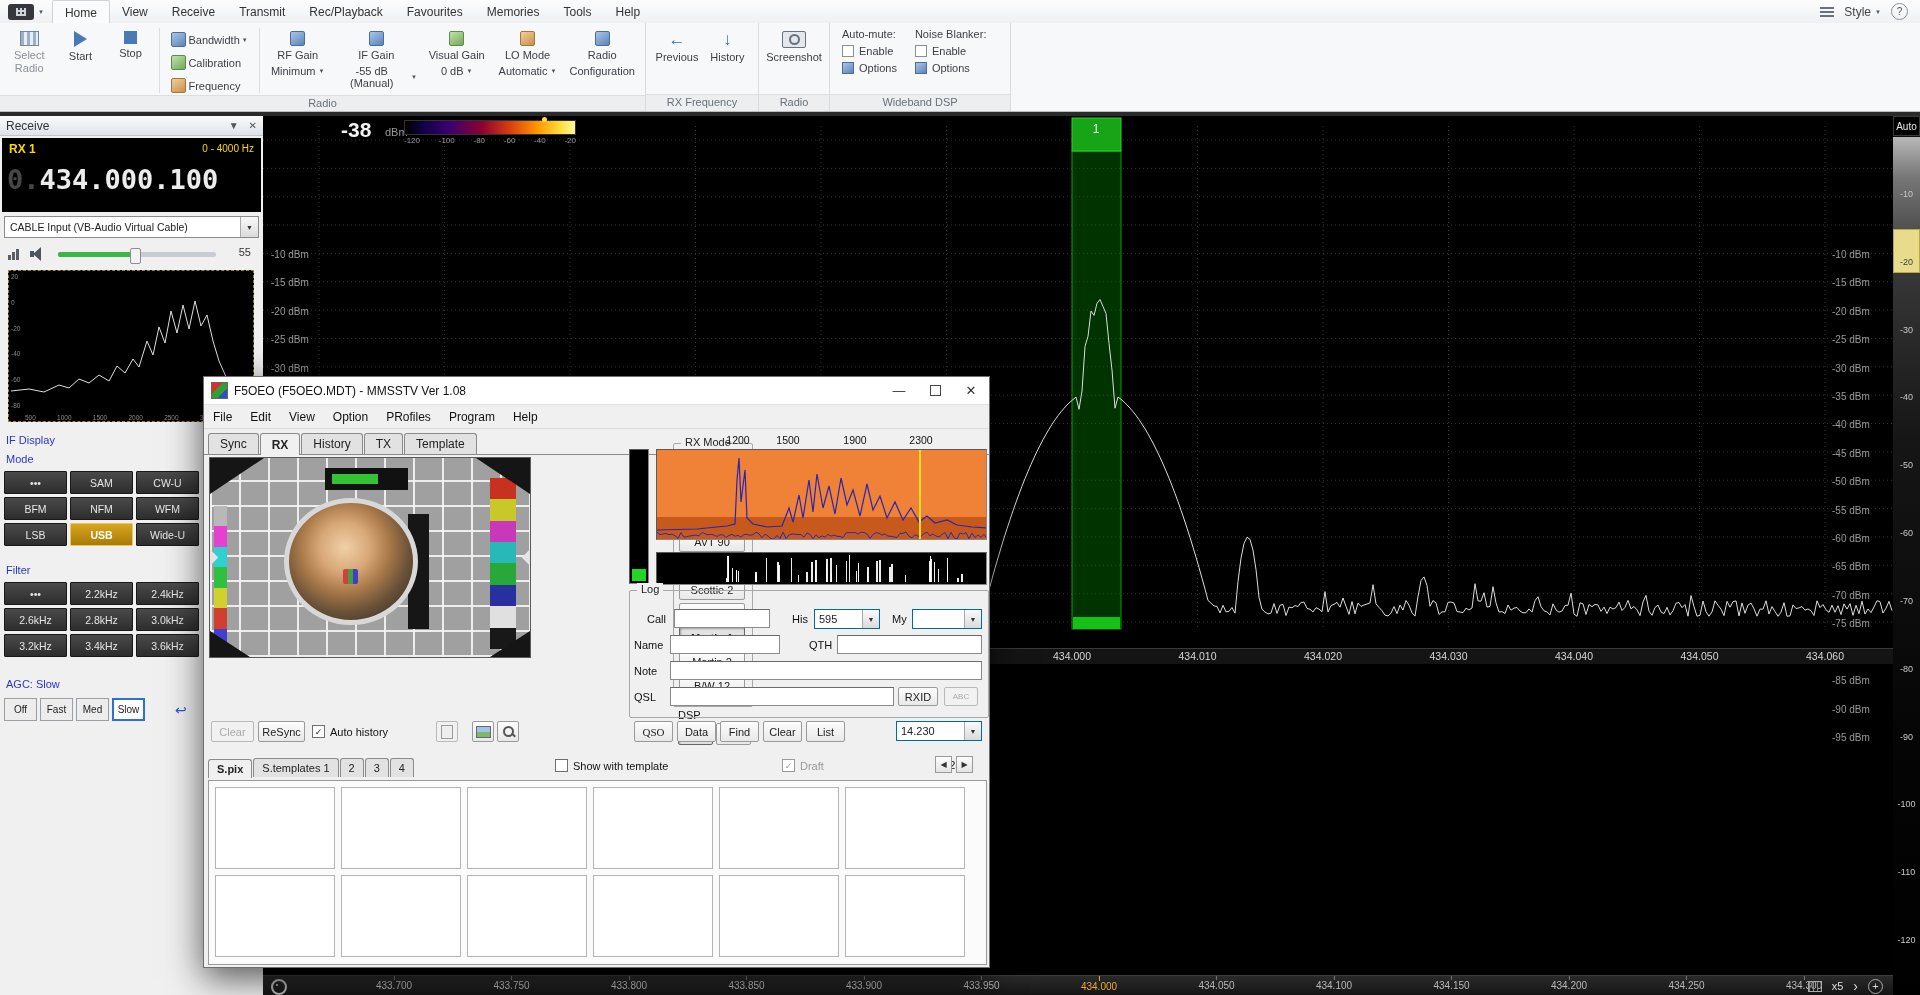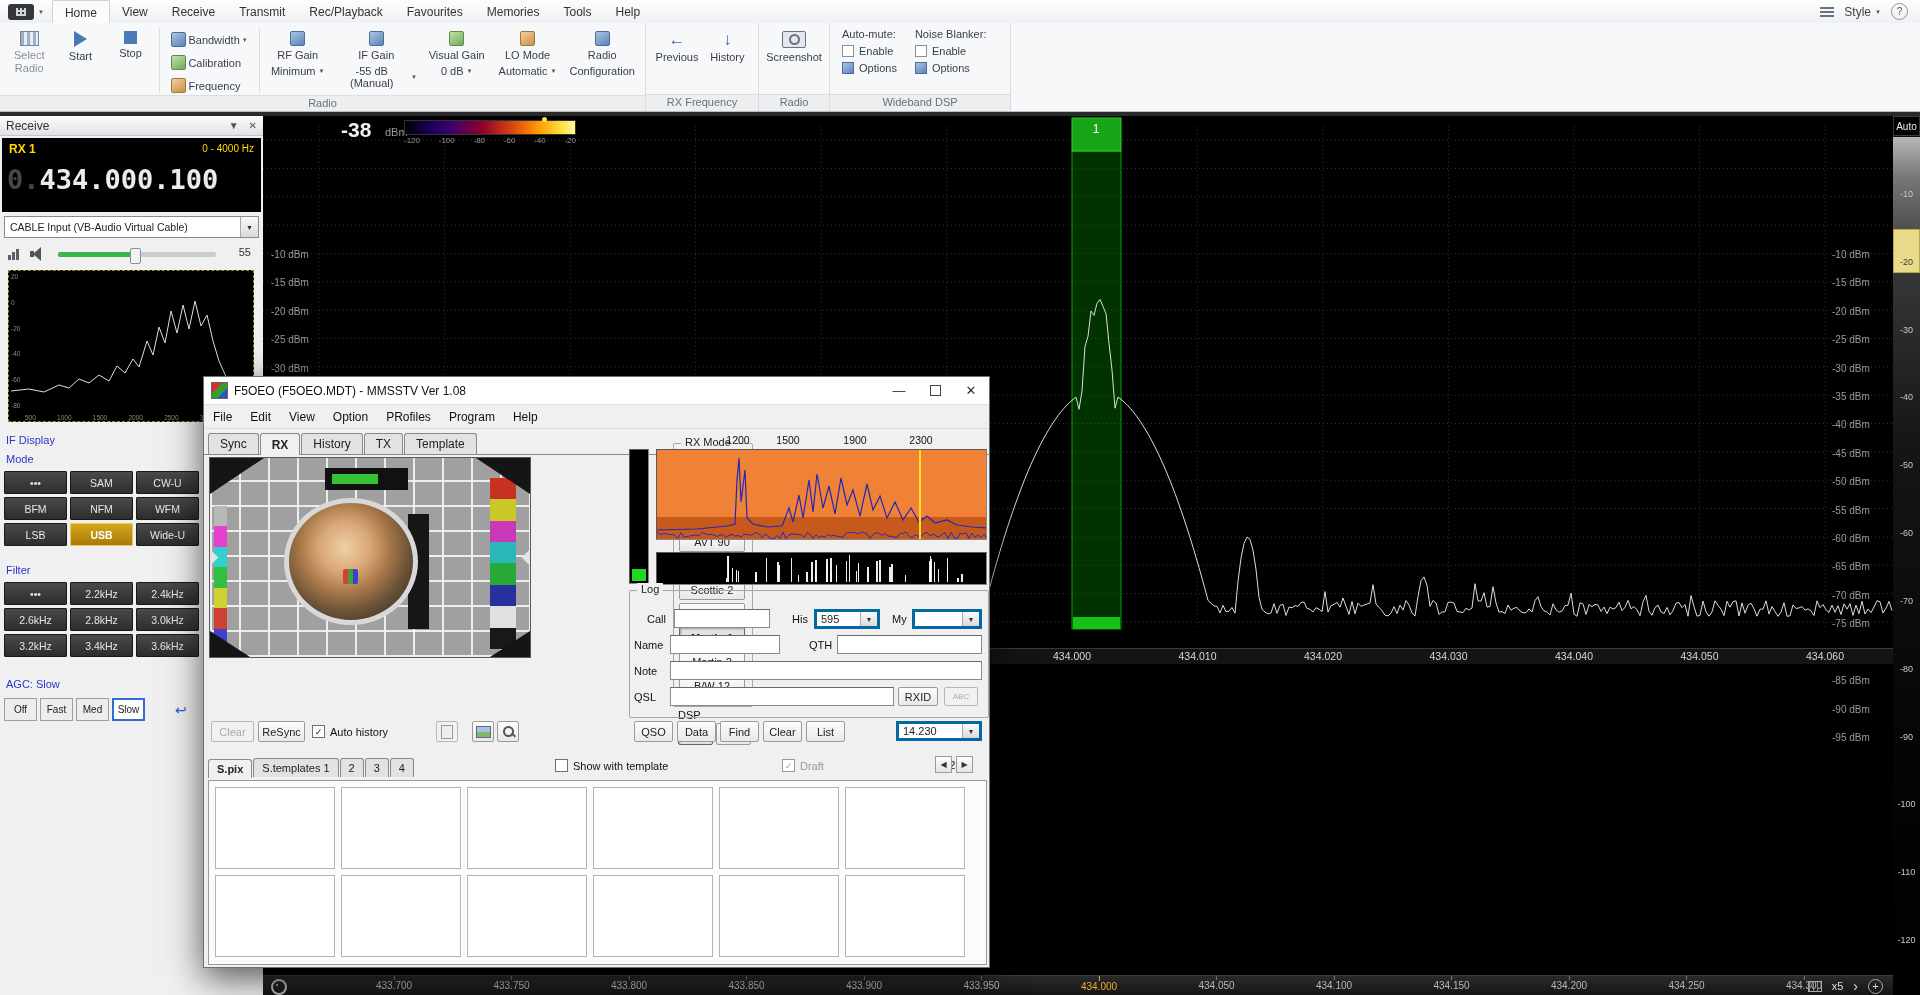--- a/index.html
+++ b/index.html
@@ -160,21 +160,21 @@
   .wbtn.disabled{color:#aaa;background:#f1f1f1;border-color:#b8b8b8;}
   .rx-modes{position:absolute;left:475px;top:82px;display:flex;flex-direction:column;gap:3px;}
   .rx-modes .wbtn{width:66px;height:21px;}
   .rx-modes .wbtn:nth-child(8){background:#e2e2e2;border-color:#666;box-shadow:inset 1px 1px 2px rgba(0,0,0,0.3);font-weight:bold;}
   .dsp-btns{position:absolute;left:474px;top:346px;display:flex;gap:3px;}
   .dsp-btns .wbtn{width:35px;height:22px;}
   .dsp-btns .wbtn:nth-child(1){background:#e2e2e2;border-color:#666;box-shadow:inset 1px 1px 2px rgba(0,0,0,0.3);font-weight:bold;}
   .spec-tick{position:absolute;top:57px;transform:translateX(-50%);font-size:10.5px;color:#111;}
   .mm-lbl{position:absolute;font-size:11px;color:#111;}
   .tin{position:absolute;height:19px;background:#fff;border:1px solid #8a8a8a;border-top-color:#6a6a6a;box-sizing:border-box;font-size:11px;padding:1px 3px;font-family:"Liberation Sans",sans-serif;}
-  .mm-combo{position:absolute;height:20px;background:#fff;border:3px solid #0369a1;display:flex;align-items:center;box-sizing:border-box;}
+  .mm-combo{position:absolute;height:20px;background:#fff;border:1px solid #0369a1;display:flex;align-items:center;box-sizing:border-box;}
   .mm-combo .txt{flex:1;padding-left:4px;font-size:11px;}
   .mm-combo .combo-car{width:16px;}
   .cbrow2{position:absolute;display:flex;align-items:center;gap:5px;font-size:11px;color:#111;}
   .cbx2{width:11px;height:11px;border:1px solid #707070;background:#fff;display:flex;align-items:center;justify-content:center;font-size:9px;color:#222;flex:none;}
   .cbx2.gray{color:#9a9a9a;border-color:#9a9a9a;}
   .graytxt{color:#9a9a9a;text-align:right;}
   .mm-btabs{position:absolute;left:4px;top:377px;display:flex;align-items:flex-end;height:23px;}
   .btab{padding:3px 8px;font-size:11px;background:#e2e2e2;border:1px solid #8a8a8a;border-bottom:none;border-radius:3px 3px 0 0;margin-right:1px;color:#222;}
   .mm-btabs .btab:nth-child(1){background:#f0f0f0;font-weight:bold;position:relative;top:1px;}
   .pagebtn{position:absolute;width:17px;height:17px;background:linear-gradient(#fdfdfd,#e4e4e4);border:1px solid #9a9a9a;
@@ -772,21 +772,21 @@
     <span class="mm-lbl" style="left:605px;top:262px;">QTH</span>
     <input class="tin" style="left: 633px; top: 258px; width: 145px;">
     <span class="mm-lbl" style="left:430px;top:288px;">Note</span>
     <input class="tin" style="left: 466px; top: 284px; width: 312px;">
     <span class="mm-lbl" style="left:430px;top:314px;">QSL</span>
     <input class="tin" style="left: 466px; top: 310px; width: 224px;">
     <div class="wbtn" style="position:absolute;left:694px;top:310px;width:40px;height:19px;">RXID</div>
     <div class="wbtn disabled" style="position:absolute;left:740px;top:310px;width:34px;height:19px;font-size:8px;">ABC</div>
 
     <div style="position:absolute;left:430px;top:344px;display:flex;gap:4px;">
-        <div class="wbtn" style="width:39px;height:21px;">QSO</div>
+        <div class="wbtn" style="width:39px;height:21px;font-family:Liberation Serif, serif;">QSO</div>
         <div class="wbtn" style="width:39px;height:21px;">Data</div>
         <div class="wbtn" style="width:39px;height:21px;">Find</div>
         <div class="wbtn" style="width:39px;height:21px;">Clear</div>
         <div class="wbtn" style="width:39px;height:21px;">List</div>
       </div>
     <div class="mm-combo" style="left:692px;top:344px;width:86px;">
       <span class="txt">14.230</span>
       <span class="combo-car">▼</span>
     </div>
 

